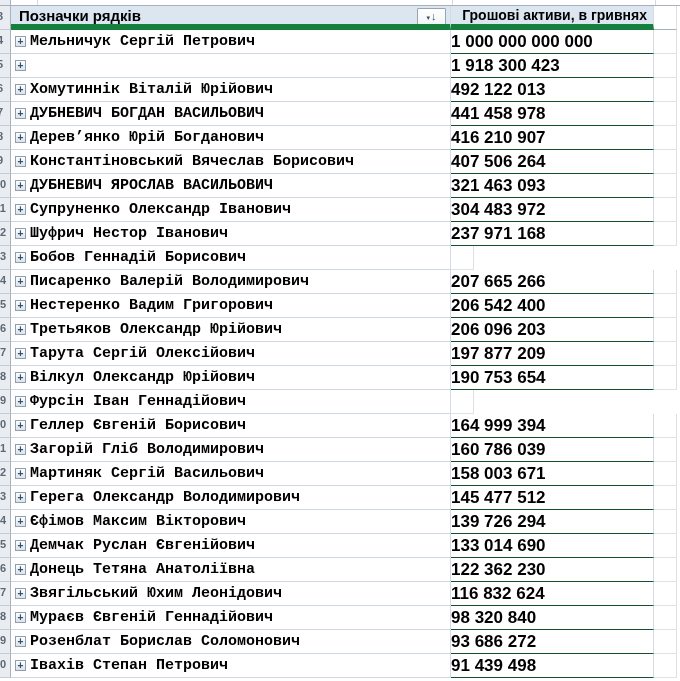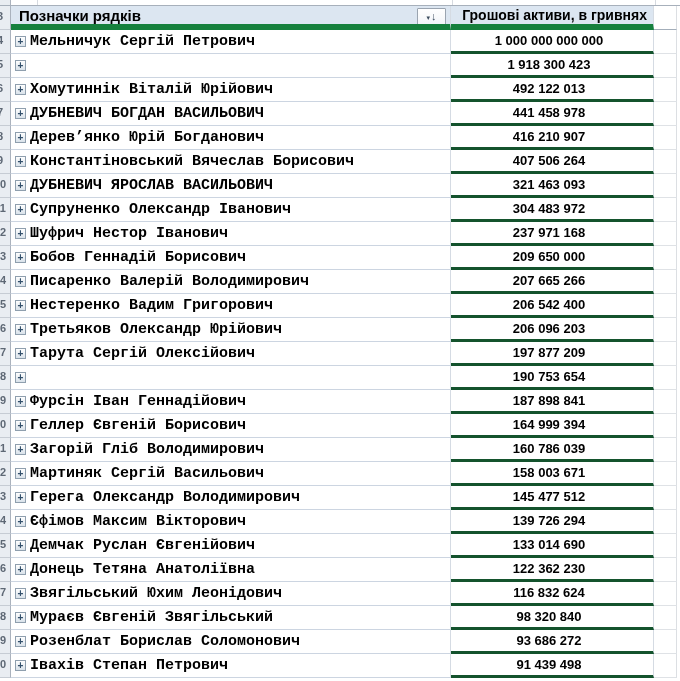--- a/index.html
+++ b/index.html
@@ -23,23 +23,23 @@
     position:relative; width:11px; flex:0 0 11px;
     background:#e9edf2; border-right:1px solid #aab2bd; border-bottom:1px solid #c6ccd4;
     overflow:hidden;
   }
   .gutter span {
     position:absolute; left:-11px; top:4px; width:22px;
     text-align:center; font-size:11px; font-weight:bold; color:#5e6875;
   }
   .cell-name  { width:440px; flex:0 0 440px; border-right:1px solid #d5dbe3; border-bottom:1px solid #ccd5e1;
                 display:flex; align-items:center; white-space:nowrap; overflow:hidden; }
-  .cell-value { width:203px; flex:0 0 203px; border-right:1px solid #d5dbe3; border-bottom:3px solid #14532d;
-                display:flex; align-items:center; justify-content:center; padding-right:6px;
-                font-size:13px; white-space:nowrap; }
+  .cell-value { width:203px; flex:0 0 203px; border-right:1px solid #d5dbe3; border-bottom:1px solid #14532d;
+                display:flex; align-items:center; justify-content:flex-start; padding-right:6px;
+                font-size:17px; white-space:nowrap; }
   .cell-extra { width:23px; flex:0 0 23px; border-right:1px solid #dcdfe3; border-bottom:1px solid #dfe2e6; background:#fff; }
   .cell-tail  { flex:1 1 auto; background:#fff; }
 
   
   .header-row .cell-name, .header-row .cell-value {
     background:#dce6f1; border-bottom:6px solid #15803d; font-size:15px;
   }
   .header-row .cell-name { padding-left:8px; justify-content:flex-start; position:relative; }
   .header-row .cell-value { justify-content:flex-end; padding-left:8px; font-size:14px; }
   .header-row .cell-extra { border-bottom:1px solid #a3aeba; }
@@ -236,23 +236,20 @@
   </div>
 
   <div class="trow data-row">
     <div class="gutter">
       <span>13</span>
     </div>
     <div class="cell-name">
       <span class="expand-box">+</span>
       <span class="row-name">Бобов Геннадій Борисович</span>
     </div>
-    <div class="cell-value">
-      <span>209 650 000</span>
-    </div>
     <div class="cell-extra"></div>
     <div class="cell-tail"></div>
   </div>
 
   <div class="trow data-row">
     <div class="gutter">
       <span>14</span>
     </div>
     <div class="cell-name">
       <span class="expand-box">+</span>
@@ -309,39 +306,37 @@
     <div class="cell-extra"></div>
     <div class="cell-tail"></div>
   </div>
 
   <div class="trow data-row">
     <div class="gutter">
       <span>18</span>
     </div>
     <div class="cell-name">
       <span class="expand-box">+</span>
+      <span class="row-name">Вілкул Олександр Юрійович</span>
     </div>
     <div class="cell-value">
       <span>190 753 654</span>
     </div>
     <div class="cell-extra"></div>
     <div class="cell-tail"></div>
   </div>
 
   <div class="trow data-row">
     <div class="gutter">
       <span>19</span>
     </div>
     <div class="cell-name">
       <span class="expand-box">+</span>
       <span class="row-name">Фурсін Іван Геннадійович</span>
     </div>
-    <div class="cell-value">
-      <span>187 898 841</span>
-    </div>
     <div class="cell-extra"></div>
     <div class="cell-tail"></div>
   </div>
 
   <div class="trow data-row">
     <div class="gutter">
       <span>20</span>
     </div>
     <div class="cell-name">
       <span class="expand-box">+</span>
@@ -458,21 +453,21 @@
     <div class="cell-extra"></div>
     <div class="cell-tail"></div>
   </div>
 
   <div class="trow data-row">
     <div class="gutter">
       <span>28</span>
     </div>
     <div class="cell-name">
       <span class="expand-box">+</span>
-      <span class="row-name">Мураєв Євгеній Звягільський</span>
+      <span class="row-name">Мураєв Євгеній Геннадійович</span>
     </div>
     <div class="cell-value">
       <span>98 320 840</span>
     </div>
     <div class="cell-extra"></div>
     <div class="cell-tail"></div>
   </div>
 
   <div class="trow data-row">
     <div class="gutter">

